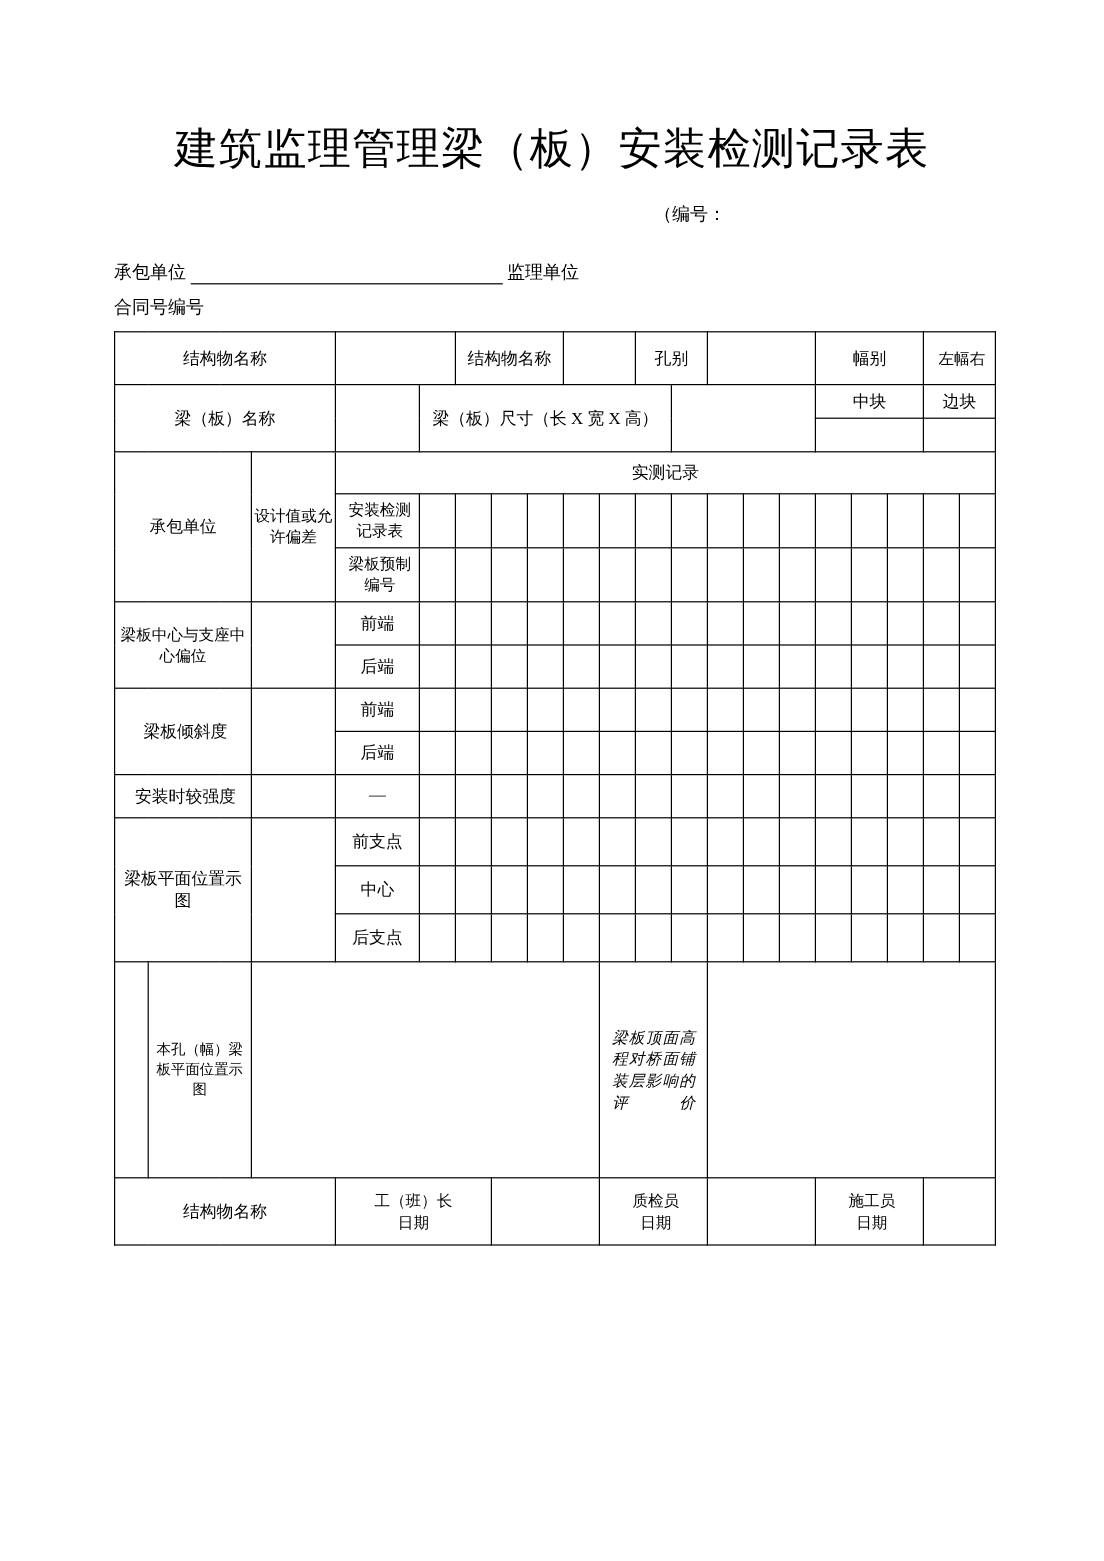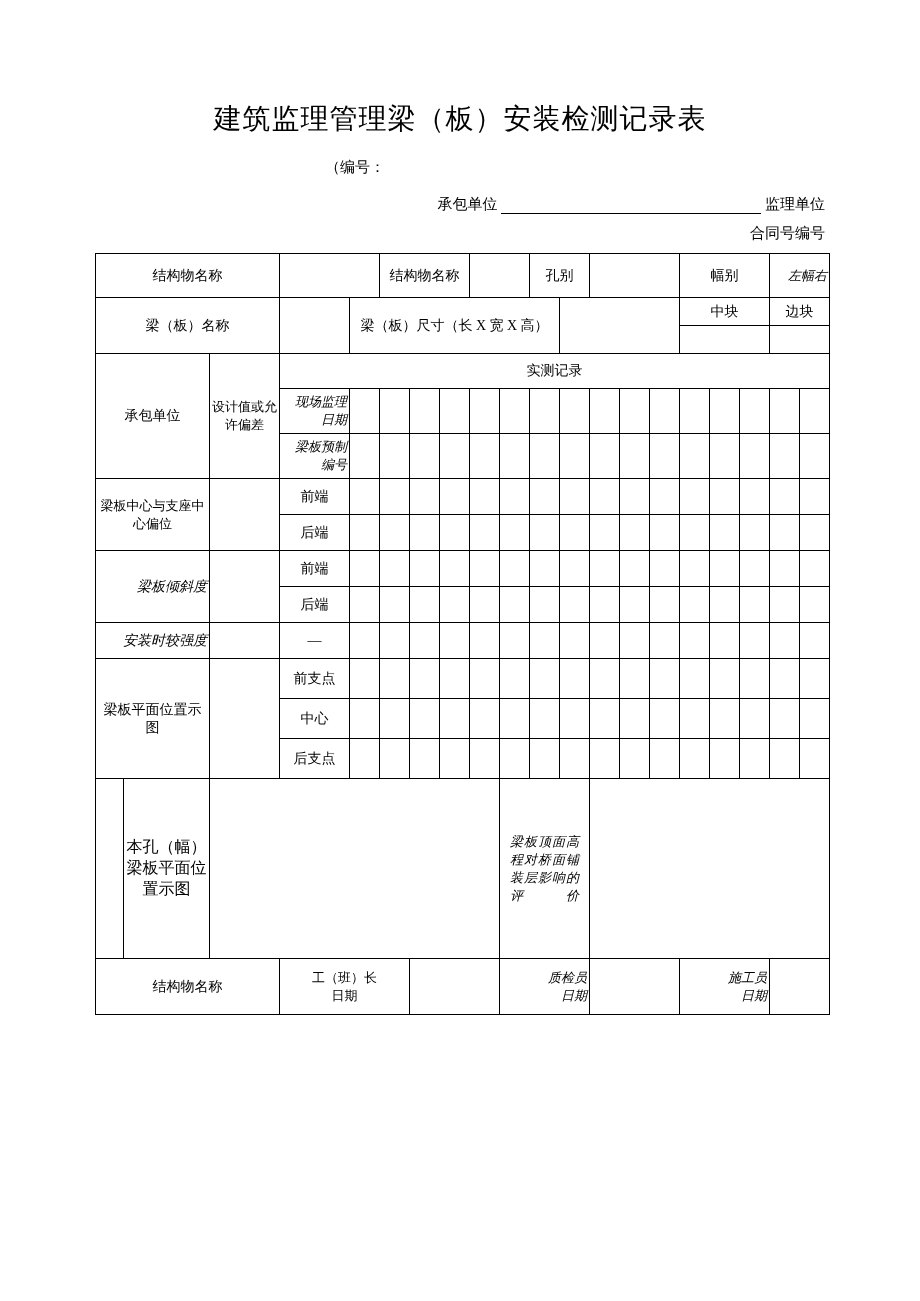--- a/index.html
+++ b/index.html
@@ -5,35 +5,34 @@
     * { box-sizing: border-box; margin: 0; padding: 0; }
     body {
       width: 920px;
       height: 1301px;
       background: #fff;
       font-family: "SimSun", "宋体", serif;
       padding: 100px 95px 0 95px;
     }
     .title {
       text-align: center;
-      font-size: 28px;
+      font-size: 36px;
       font-weight: normal;
       margin-bottom: 20px;
       letter-spacing: 1px;
     }
     .serial {
-      text-align: left;
+      text-align: center;
       font-size: 15px;
-      margin-bottom: 18px;
+      margin-bottom: 30px;
       padding-left: 230px;
     }
     .meta-line {
       font-size: 15px;
       margin-bottom: 10px;
-      text-align: right;
     }
     .underline {
       display: inline-block;
       border-bottom: 1px solid #000;
       width: 260px;
       height: 1em;
       vertical-align: bottom;
     }
     table {
       border-collapse: collapse;
@@ -48,29 +47,29 @@
       padding: 4px 2px;
       word-break: break-all;
     }
     .h36 { height: 36px; }
     .h44 { height: 44px; }
     .h40 { height: 40px; }
     .h28 { height: 28px; }
     .h35 { height: 35px; }
     .h180 { height: 180px; }
     .h56 { height: 56px; }
-    .left { text-align: right; padding-left: 6px; font-style: italic; }
+    .left { text-align: center; padding-left: 6px; }
     .justify {
       text-align: justify;
       text-align-last: justify;
       padding: 6px 10px;
       font-style: italic;
     }
     .small { font-size: 13px; }
-    .smaller { font-size: 16px; }
+    .smaller { font-size: 12px; }
   </style>
 </head>
 <body>
 
 <div class="title">建筑监理管理梁（板）安装检测记录表</div>
 
 <div class="serial">（编号：</div>
 
 <div class="meta-line">
   <span>承包单位</span>
@@ -129,21 +128,21 @@
     <td colspan="3"></td>
     <td colspan="2"></td>
   </tr>
 
   <tr class="h35">
     <td rowspan="3" colspan="3">承包单位</td>
     <td rowspan="3" class="small">设计值或允许偏差</td>
     <td colspan="17">实测记录</td>
   </tr>
   <tr class="h40">
-    <td class="left small">现场监理日期</td>
+    <td class="left small">安装检测记录表</td>
     <td></td>
         <td></td>
         <td></td>
         <td></td>
     <td></td>
         <td></td>
         <td></td>
         <td></td>
     <td></td>
         <td></td>

